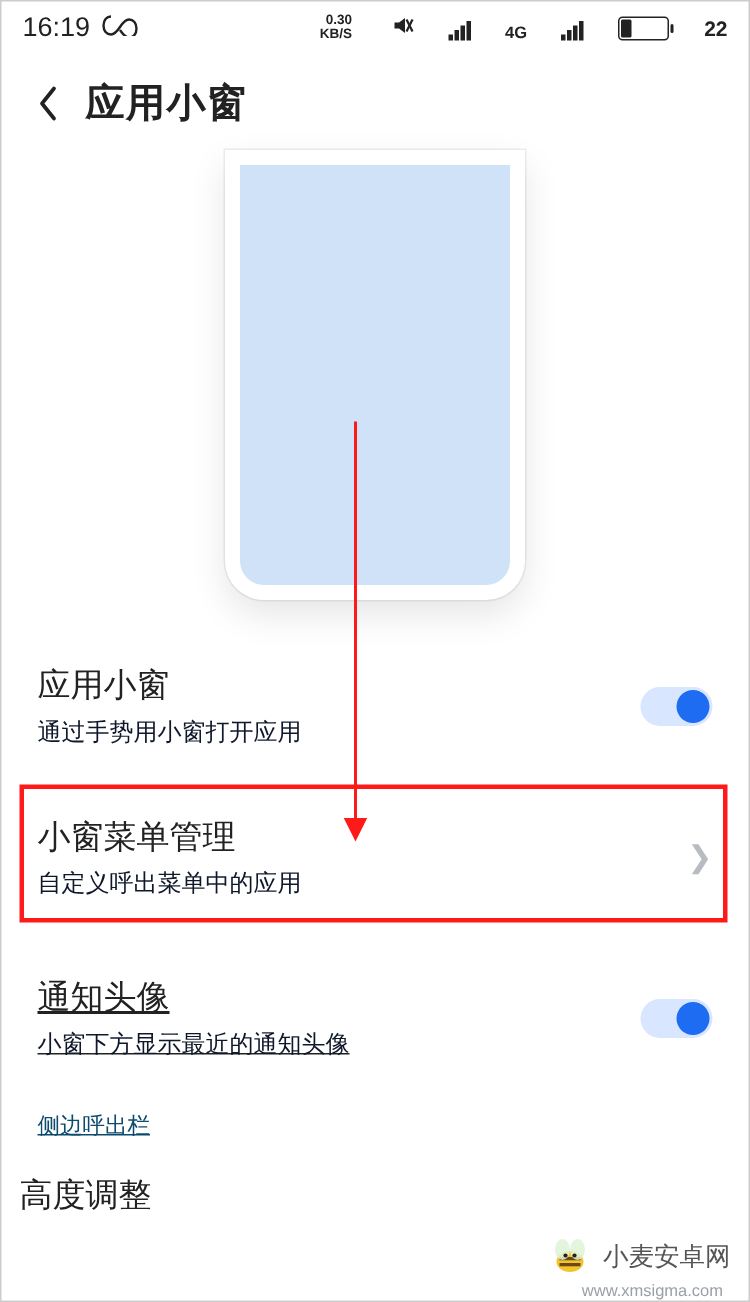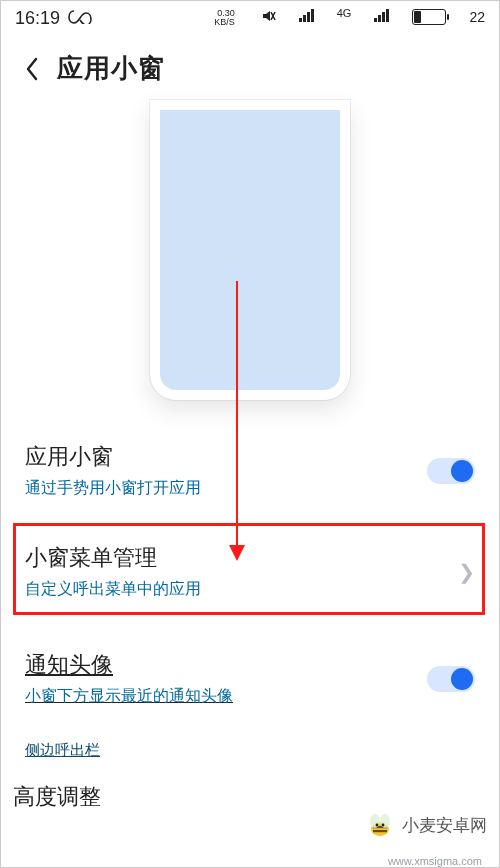--- a/index.html
+++ b/index.html
@@ -1,51 +1,51 @@
 <!DOCTYPE html>
 <html><head>
 <meta charset="utf-8">
 <style>
   * { margin: 0; padding: 0; box-sizing: border-box; }
   html, body { width: 500px; height: 868px; font-family: -apple-system, "Helvetica Neue", Arial, sans-serif; background: #fff; color: #222; }
   .frame { width: 500px; height: 868px; position: relative; border: 1px solid #ccc; overflow: hidden; }
   
   .statusbar { display:flex; align-items:center; justify-content:space-between; padding: 4px 14px 2px 14px; height: 32px; font-size: 18px; font-weight: 500; }
   .statusbar .left { display:flex; align-items:center; gap:8px; }
-  .statusbar .right { display:flex; align-items:flex-start; gap:23px; font-size: 14px; }
+  .statusbar .right { display:flex; align-items:flex-end; gap:23px; font-size: 14px; font-weight: bold; }
   .kbs { display:flex; flex-direction:column; align-items:flex-end; line-height:9px; font-size:9px; margin-right:4px;}
   .sigbars { display:inline-flex; align-items:flex-end; gap:1px; }
   .sigbars i { display:block; width:3px; background:#222; }
   .battery { display:inline-flex; align-items:center; gap:2px; }
   .battery-shell { width:34px; height:16px; border:1.5px solid #222; border-radius:3px; position:relative; }
   .battery-shell::after{ content:""; position:absolute; right:-4px; top:4px; width:2px; height:6px; background:#222; border-radius:1px;}
   .battery-fill { position:absolute; left:1px; top:1px; bottom:1px; width:22%; background:#222; border-radius:1px; }
   
   .header { display:flex; align-items:center; gap:14px; padding: 18px 20px 14px 20px; }
   .back { width:22px; height:22px; display:flex; align-items:center; justify-content:center;}
   .htitle { font-size:26px; font-weight:600; letter-spacing:1px; }
   
   .mockwrap { display:flex; justify-content:center; }
   .phone-outer { width:200px; height:300px; border-radius:0 0 26px 26px; background:#fff; box-shadow: 0 10px 24px rgba(0,0,0,.1), 0 0 0 1px #eee; padding:10px; overflow:hidden;}
   .phone-screen { width:100%; height:100%; background:#cfe2f8; border-radius:0 0 16px 16px; position:relative;}
   
   .section { padding: 0 24px; }
   .row { display:flex; align-items:center; justify-content:space-between; padding: 22px 0 6px 0; }
   .row .txt .title { font-size:22px; color:#222; }
-  .row .txt .sub   { font-size:16px; color:#0369a1; margin-top:6px; }
+  .row .txt .sub   { font-size:16px; color:#0f172a; margin-top:6px; }
   .toggle { width:48px; height:26px; border-radius:13px; background:#d9e6ff; position:relative; }
   .toggle .knob { position:absolute; right:2px; top:2px; width:22px; height:22px; border-radius:50%; background:#1e6cf2; }
   .chevron { color:#b8bcc2; font-size:20px; }
   .cat { padding: 28px 24px 0 24px; color:#0c4a6e; font-size:15px;text-decoration:underline; }
   .row3 { padding: 22px 24px 0 12px; font-size:22px; }
   
   .hlbox { position:absolute; border:3px solid #ff1a1a; pointer-events:none; }
   .arrow-svg { position:absolute; left:0; top:0; pointer-events:none; }
   
-  .wm { position:absolute; right:12px; bottom:26px; display:flex; align-items:center; gap:6px; font-size:17px; color:#555; }
+  .wm { position:absolute; right:12px; bottom:14px; display:flex; align-items:center; gap:6px; font-size:17px; color:#555; }
   .wm-sub{ position:absolute; right:17px; bottom:0px; font-size:11px; color:#9aa0a6;}
   .bee { width:32px; height:32px; }
 </style>
 </head>
 <body>
 
 <div class="frame">
 
   <div class="statusbar">
     <div class="left">

